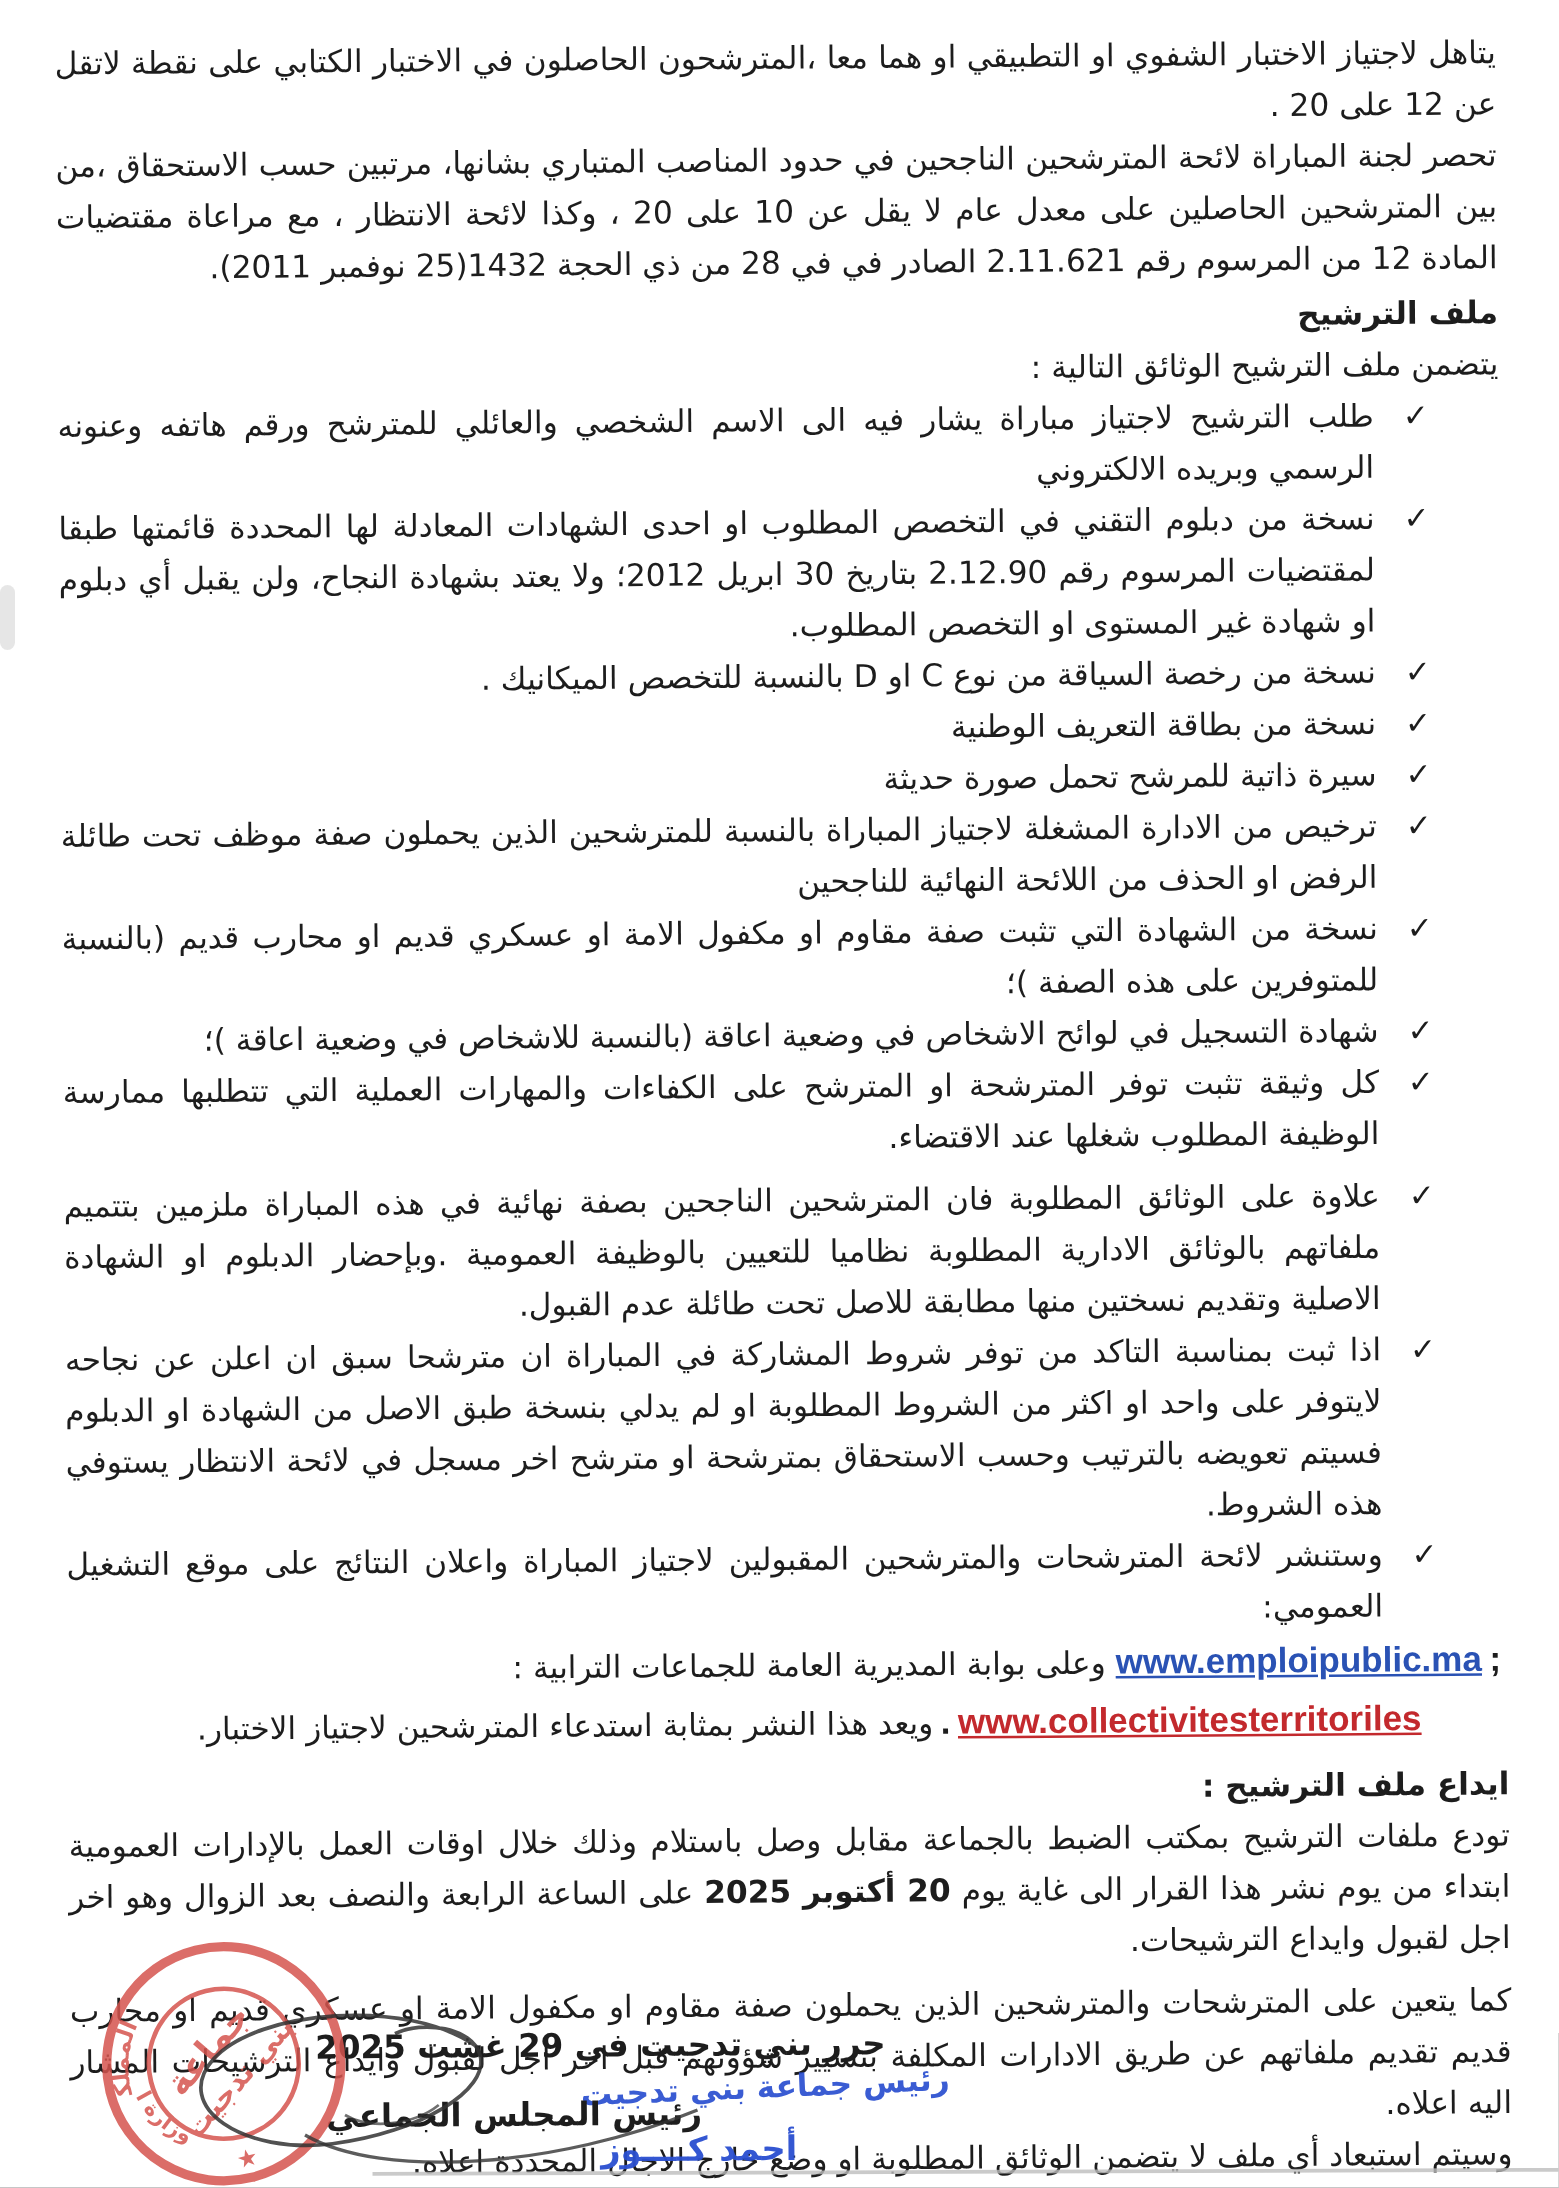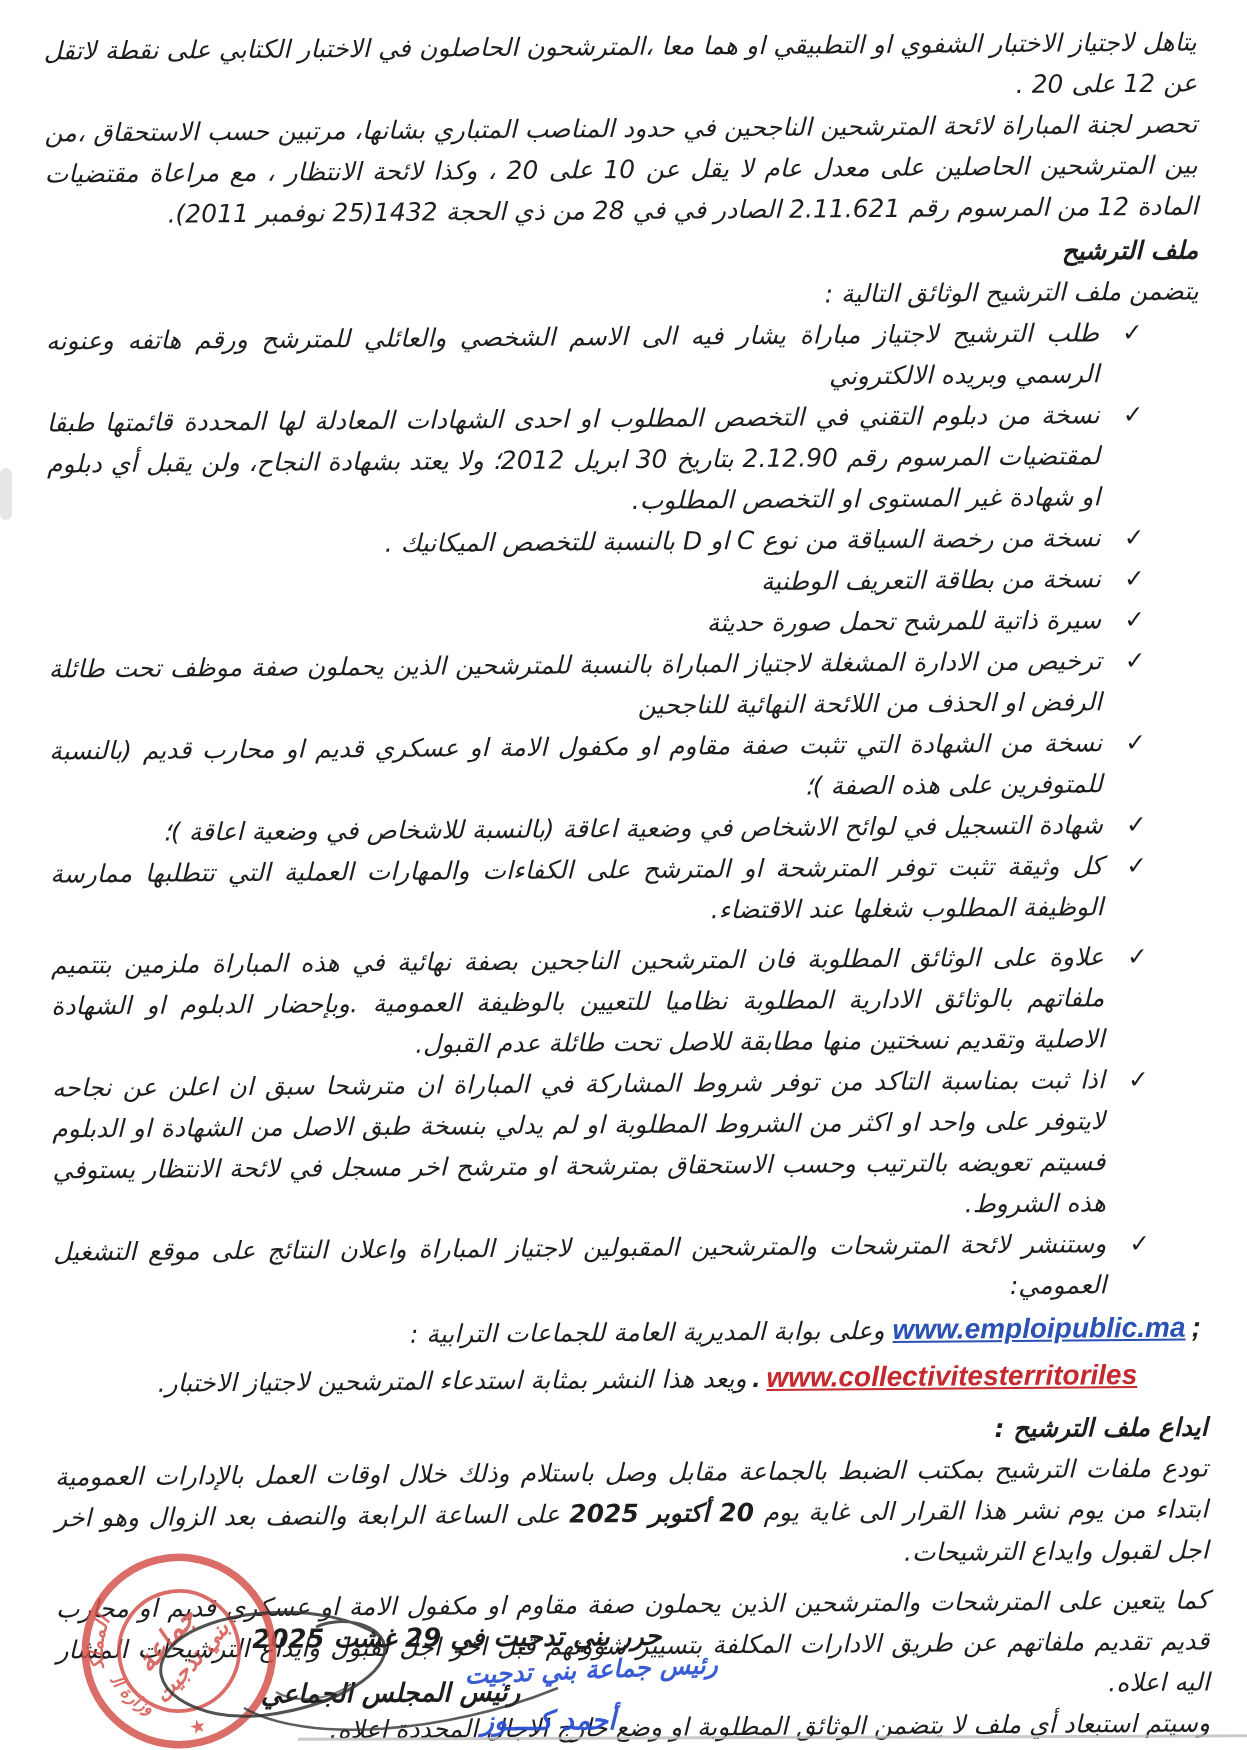--- a/index.html
+++ b/index.html
@@ -1,18 +1,18 @@
 <!DOCTYPE html>
 <html lang="ar" dir="rtl"><head>
 <meta charset="utf-8">
 <style>
   html,body{margin:0;padding:0;background:#9a9a9a;}
   .page{
     width:1247px;height:1750px;background:#ffffff;position:relative;overflow:hidden;
-    font-family:"DejaVu Sans",sans-serif;color:#1d1d1d;direction:rtl;margin:0 auto;font-style:italic;
+    font-family:"DejaVu Sans",sans-serif;color:#1d1d1d;direction:rtl;margin:0 auto;
   }
   .doc{position:absolute;inset:0;transform:rotate(-0.45deg);transform-origin:620px 80px;}
   .content{padding:26px 50px 0 44px;font-size:25px;line-height:41px;text-align:justify;}
   .content p{margin:0;}
   .h{font-weight:bold;text-align:right;margin-top:3px !important;}
   .h2{margin-top:8px !important;}
   .intro{text-align:right;margin-left:34px !important;}
   .item{position:relative;padding-right:100px;text-align:justify;}
   .item .check{position:absolute;right:56px;top:0;font-size:25px;font-weight:bold;}
   .gap-sm{margin-top:9px !important;}

